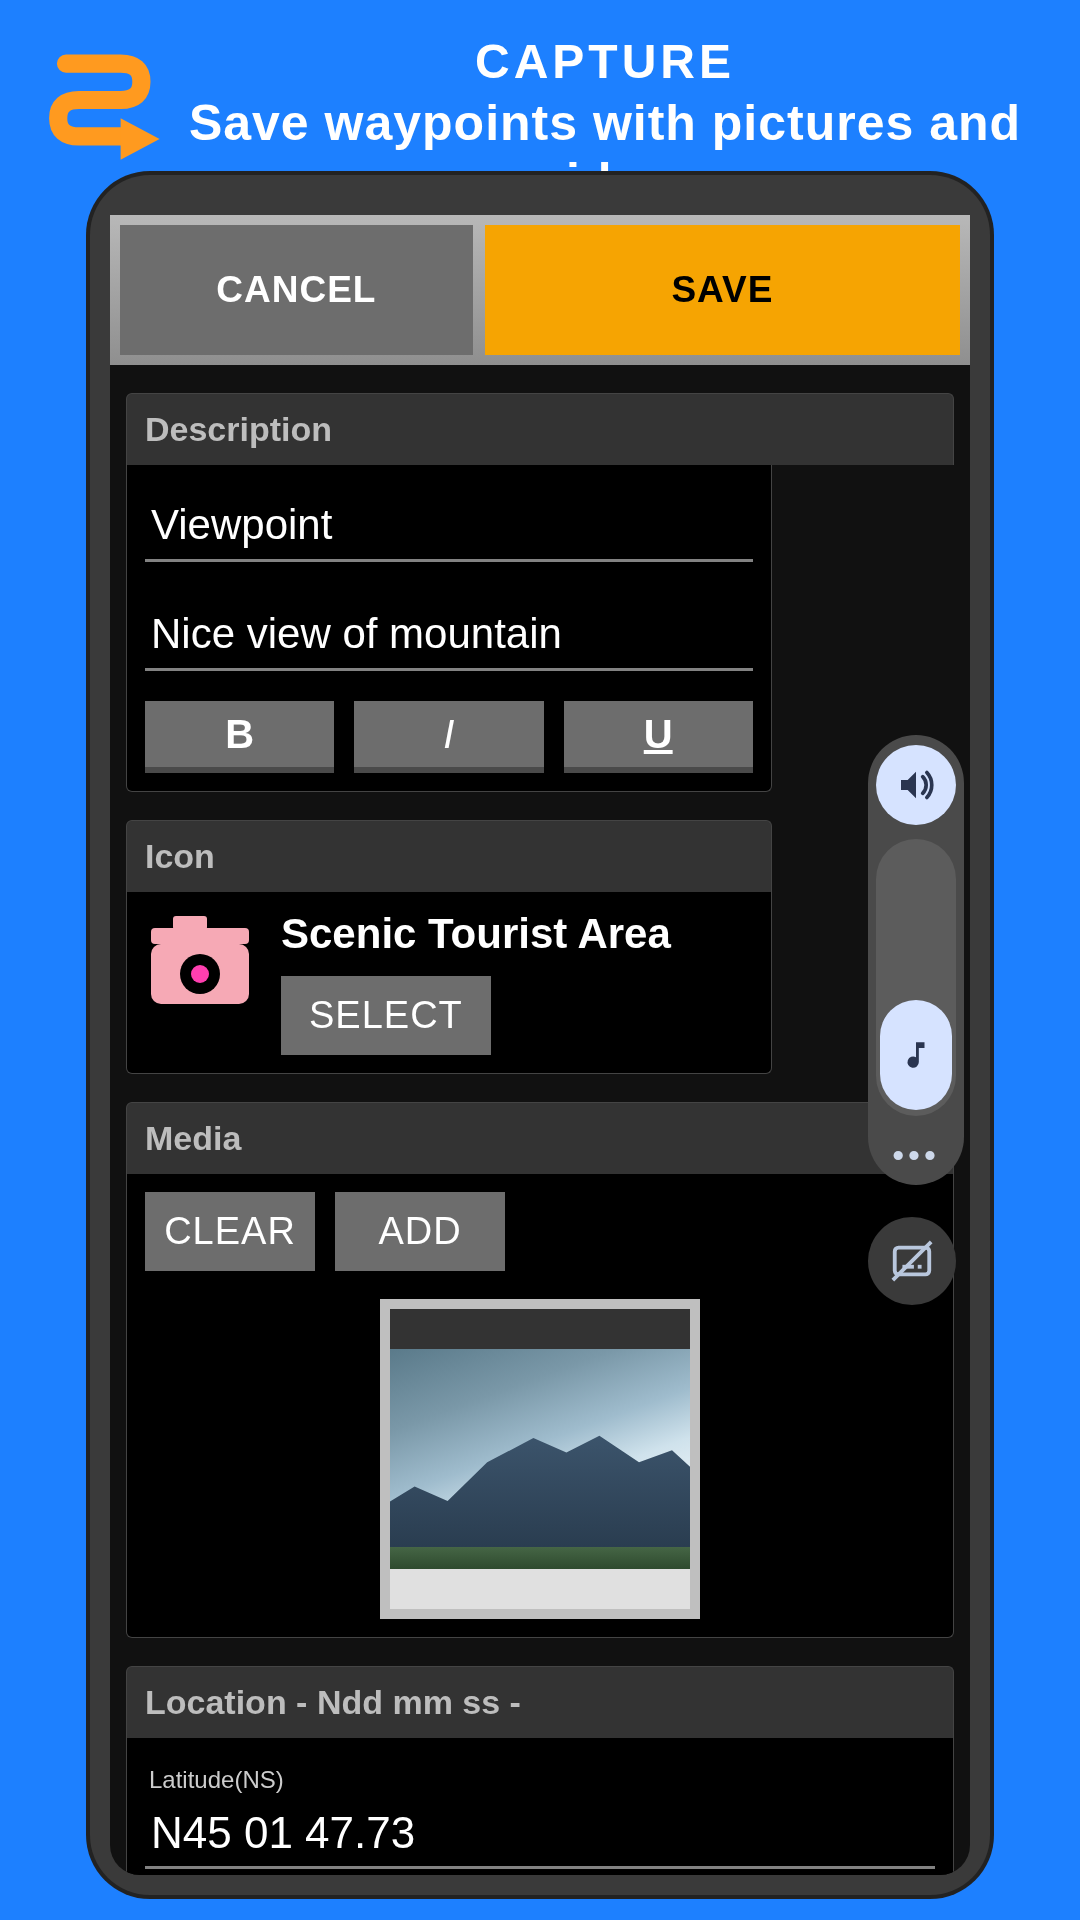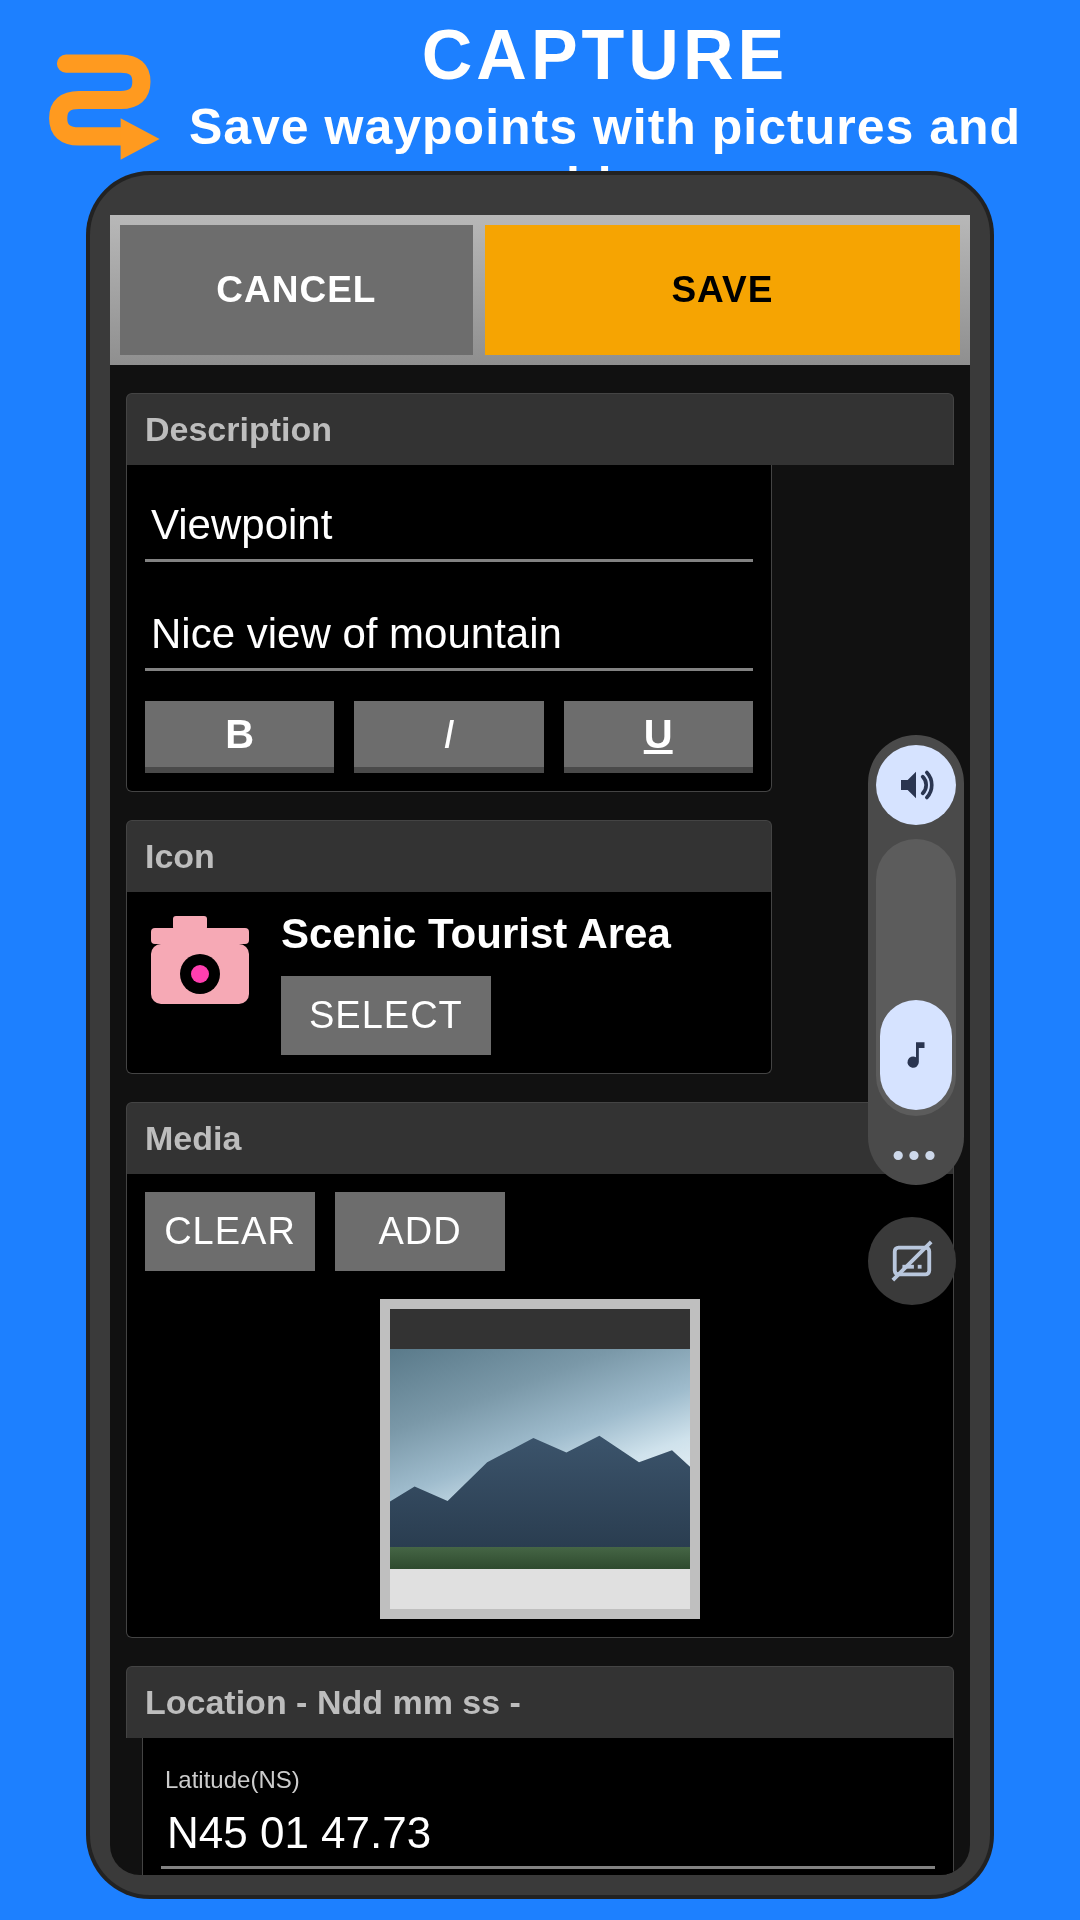--- a/index.html
+++ b/index.html
@@ -25,23 +25,24 @@
     margin-top: 15px;
   }
   .banner-text {
     flex: 1;
     text-align: center;
     padding-right: 40px;
   }
   .banner-title {
     color: #fff;
     font-weight: 900;
-    font-size: 70px;
+    font-size: 48px;
     letter-spacing: 4px;
     line-height: 1.0;
+    margin-top: 18px;
   }
   .banner-sub {
     color: #fff;
     font-weight: 900;
     font-size: 50px;
     margin-top: 8px;
     letter-spacing: 1px;
   }
 
   
@@ -321,21 +322,21 @@
             <div class="thumb-top"></div>
             <div class="thumb-img">
               <div class="mountain"></div>
             </div>
             <div class="thumb-bot"></div>
           </div>
         </div>
       </div>
 
       <div class="section-head">Location - Ndd mm ss -</div>
-      <div class="section-body" style="padding-bottom:0; border-bottom:none; border-radius:0;margin-left:16px;">
+      <div class="section-body" style="padding-bottom:0; border-bottom:none; border-radius:0;">
         <div class="small-label">Latitude(NS)</div>
         <input class="coord-input" value="N45 01 47.73" style="">
         <div class="small-label">Longitude(EW)</div>
         
       </div>
 
     </div>
 
     <div class="side-pill pill-a">
       <div class="circle-btn circle-light">

